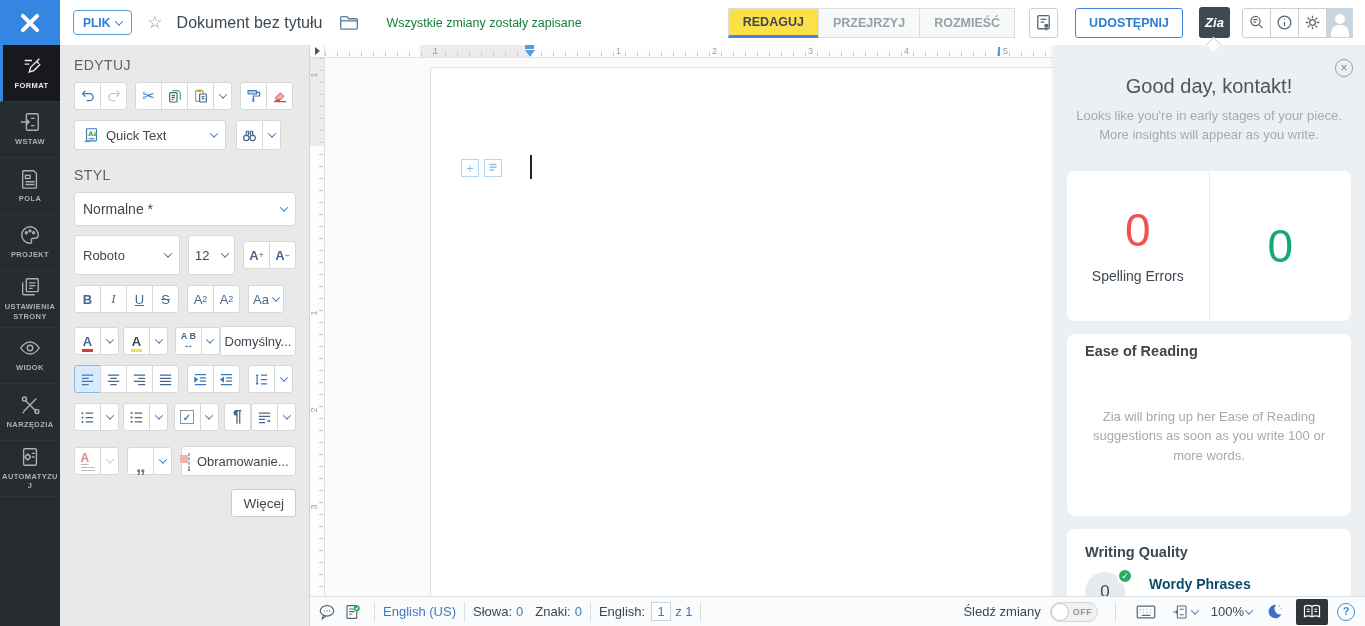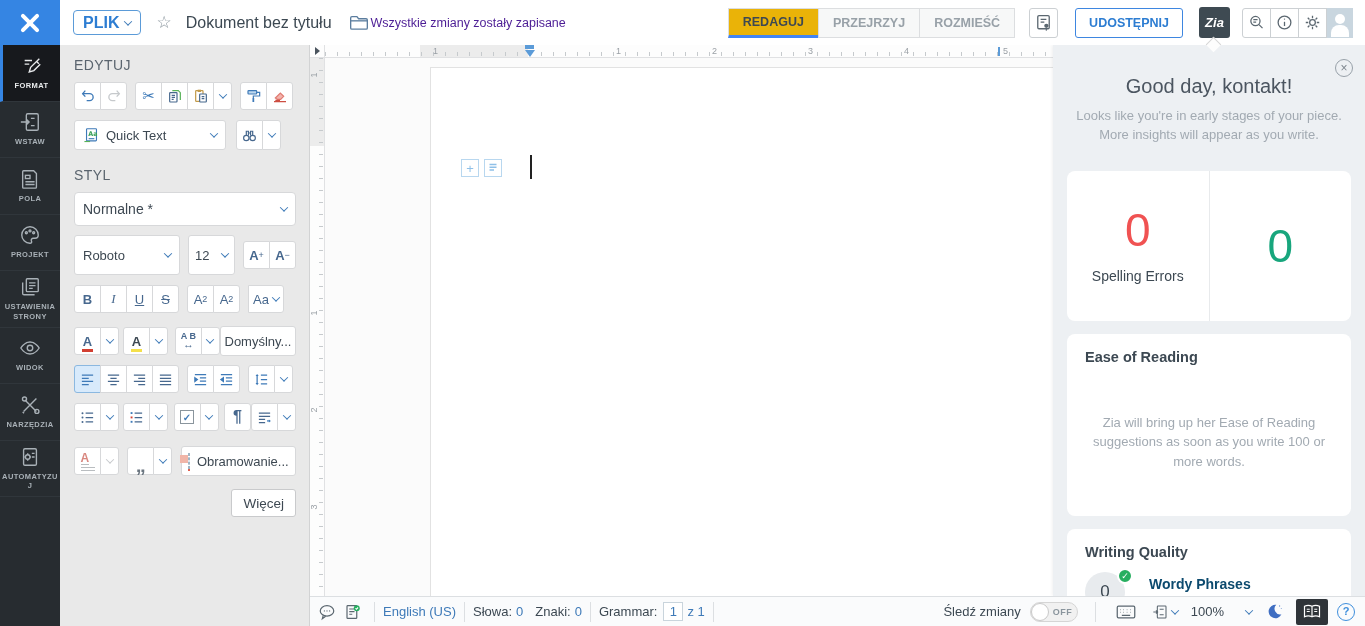--- a/index.html
+++ b/index.html
@@ -5,29 +5,29 @@
   * { margin:0; padding:0; box-sizing:border-box; }
   body { font-family:"Liberation Sans", sans-serif; background:#fff; }
   .app { position:relative; width:1365px; height:626px; overflow:hidden; background:#fff; font-size:13px; color:#3c4852; }
 
   
   .topbar { position:absolute; left:0; top:0; width:1365px; height:45px; background:#fff; display:flex; align-items:center; z-index:4; }
   .logo { width:60px; height:45px; background:#3585e3; position:relative; flex:none; cursor:pointer; }
   .logo::before, .logo::after { content:""; position:absolute; left:50%; top:50%; width:24px; height:4px; background:#fff; border-radius:2px; }
   .logo::before { transform:translate(-50%,-50%) rotate(45deg); }
   .logo::after  { transform:translate(-50%,-50%) rotate(-45deg); }
-  .plik-btn { margin-left:13px; height:25px; padding:0 9px; border:1px solid #5b9bd8; border-radius:4px; background:#fff; color:#2d7dd2; font-weight:bold; font-size:16px; display:inline-flex; align-items:center; gap:6px; cursor:pointer; }
+  .plik-btn { margin-left:13px; height:25px; padding:0 9px; border:1px solid #5b9bd8; border-radius:4px; background:#fff; color:#2d7dd2; font-weight:bold; font-size:12px; display:inline-flex; align-items:center; gap:6px; cursor:pointer; }
   .star { margin-left:15px; font-size:17px; color:#8a959d; cursor:pointer; }
   .doc-title { margin-left:14px; font-size:16px; color:#3c4852; }
   .folder-ic { margin-left:17px; color:#5b7d9e; display:flex; }
-  .save-status { margin-left:2px; font-size:12.5px; color:#4c1d95; }
+  .save-status { margin-left:27px; font-size:12.5px; color:#15803d; }
   .tb-right { margin-left:auto; display:flex; align-items:center; margin-right:12px; }
   .mode-tabs { display:flex; }
   .mode-tab { height:30px; padding:0 14px; display:flex; align-items:center; justify-content:center; border:1px solid #dcdee0; background:#f7f8f8; color:#98a1a8; font-weight:bold; font-size:12.5px; margin-left:-1px; cursor:pointer; position:relative; }
-  .mode-tab.active { background:#eab308; color:#3e4852; border-bottom:3px solid #4285f4; }
+  .mode-tab.active { background:#fde047; color:#3e4852; border-bottom:3px solid #4285f4; }
   .icon-btn { width:29px; height:30px; border:1px solid #ccd0d3; background:#fff; display:flex; align-items:center; justify-content:center; color:#5b6770; cursor:pointer; border-radius:3px; }
   .bell-btn { margin-left:14px; }
   .share-btn { margin-left:17px; height:30px; padding:0 13px; border:1px solid #3e86e0; border-radius:3px; background:#fff; color:#2d7dd2; font-weight:bold; font-size:12.5px; cursor:pointer; }
   .zia-btn { margin-left:16px; width:31px; height:31px; background:#3e4a52; border-radius:3px; color:#fff; font-style:italic; font-weight:bold; font-size:13px; display:flex; align-items:center; justify-content:center; cursor:pointer; }
   .tb-group { display:flex; margin-left:13px; }
   .tb-group .icon-btn { border-radius:0; margin-left:-1px; }
   .tb-group .icon-btn:first-child { border-radius:3px 0 0 3px; }
   .avatar { width:26px; height:30px; background:#c9d6df; position:relative; overflow:hidden; cursor:pointer; flex:none; }
   .avatar::before { content:""; position:absolute; left:50%; top:6px; transform:translateX(-50%); width:10px; height:10px; border-radius:50%; background:#fff; }
   .avatar::after { content:""; position:absolute; left:50%; top:17px; transform:translateX(-50%); width:18px; height:12px; border-radius:8px 8px 0 0; background:#fff; }
@@ -106,42 +106,42 @@
   .zgreet { margin-top:30px; text-align:center; font-size:20px; color:#4b5560; }
   .zsub { margin:9px 22px 0; text-align:center; font-size:13px; color:#a2aab2; line-height:1.45; }
   .zcard { background:#fff; border-radius:8px; margin:0 14px; }
   .stats-card { margin-top:26px; height:150px; display:flex; }
   .stat { flex:1; display:flex; flex-direction:column; align-items:center; justify-content:center; gap:14px; cursor:pointer; }
   .stat + .stat { border-left:1px solid #e8eaec; }
   .stat .val { font-size:46px; line-height:1; }
   .stat .val.red { color:#f05252; }
   .stat .val.green { color:#18a67d; }
   .stat .lab { font-size:14px; color:#3c4852; text-align:center; line-height:1.3; max-width:130px; }
-  .ease-card { margin-top:13px; height:182px; padding:15px 18px; }
+  .ease-card { margin-top:13px; height:182px; padding:9px 18px; }
   .card-h { font-size:14.5px; font-weight:bold; color:#3c4852; }
   .ease-body { margin-top:48px; text-align:center; color:#a2aab2; font-size:13px; line-height:1.5; }
   .quality-card { margin-top:13px; height:110px; padding:15px 18px; }
   .qrow { margin-top:12px; display:flex; align-items:flex-start; gap:16px; }
   .qcircle { width:40px; height:40px; border-radius:50%; background:#e8ebee; color:#3c4852; font-size:17px; display:flex; align-items:center; justify-content:center; position:relative; flex:none; }
   .qbadge { position:absolute; right:-4px; top:-6px; width:16px; height:16px; border-radius:50%; background:#27ae60; border:2px solid #fff; color:#fff; font-size:9px; line-height:12px; text-align:center; }
   .qitem { font-size:14px; font-weight:bold; color:#0c4a6e; margin-top:4px; cursor:pointer; }
 
   
   .statusbar { position:absolute; left:310px; top:596px; width:1055px; height:30px; background:#fafbfc; border-top:1px solid #dcdfe2; display:flex; align-items:center; padding:0 10px 0 4px; z-index:5; }
   .sb-ic { width:26px; height:22px; display:flex; align-items:center; justify-content:center; color:#5b6770; cursor:pointer; }
   .vdiv { width:1px; height:20px; background:#dcdfe2; margin:0 8px; }
   .sb-lang { color:#3e7ab8; font-size:13px; cursor:pointer; }
   .sb-label { color:#3c4852; font-size:13px; }
   .sb-val { color:#3e7ab8; font-size:13px; margin-left:4px; cursor:pointer; }
   .pagebox { display:inline-block; min-width:20px; padding:1px 4px; background:#fff; border:1px solid #c9d4dc; color:#3e7ab8; text-align:center; margin-left:6px; }
   .sb-right { margin-left:auto; display:flex; align-items:center; gap:9px; }
   .toggle { width:48px; height:20px; border:1px solid #d5d5d5; border-radius:10px; background:#f1f1f1; display:flex; align-items:center; cursor:pointer; }
   .knob { width:18px; height:18px; border-radius:50%; background:#fff; border:1px solid #c9c9c9; margin-left:0; }
   .off-lab { font-size:9px; font-weight:bold; color:#8a959d; margin-left:4px; letter-spacing:.5px; }
-  .zoom-ctl { display:flex; align-items:center; gap:22px; color:#3c4852; font-size:13px; cursor:pointer; }
+  .zoom-ctl { display:flex; align-items:center; gap:2px; color:#3c4852; font-size:13px; cursor:pointer; }
   .bookbtn { width:32px; height:26px; background:#2f3439; border-radius:2px; display:flex; align-items:center; justify-content:center; cursor:pointer; }
   .helpbtn { width:18px; height:18px; border:1.5px solid #3f8fdc; border-radius:50%; color:#3f8fdc; font-size:11px; font-weight:bold; line-height:15px; text-align:center; cursor:pointer; }
 </style>
 </head>
 <body>
 
 <div class="app">
 
   <div class="topbar">
     <div class="logo"></div>
@@ -674,21 +674,21 @@
         </svg>
     </div>
     <div class="vdiv"></div>
     <span class="sb-lang">English (US)</span>
     <div class="vdiv"></div>
     <span class="sb-label">Słowa:</span>
     <span class="sb-val">0</span>
     <span class="sb-label" style="margin-left:12px;">Znaki:</span>
     <span class="sb-val">0</span>
     <div class="vdiv"></div>
-    <span class="sb-label">Grammar:</span>
+    <span class="sb-label">English:</span>
     <span class="pagebox">1</span>
     <span class="sb-val">z 1</span>
     <div class="vdiv"></div>
 
     <div class="sb-right">
       <span class="sb-label">Śledź zmiany</span>
       <div class="toggle">
         <span class="knob"></span>
         <span class="off-lab">OFF</span>
       </div>

